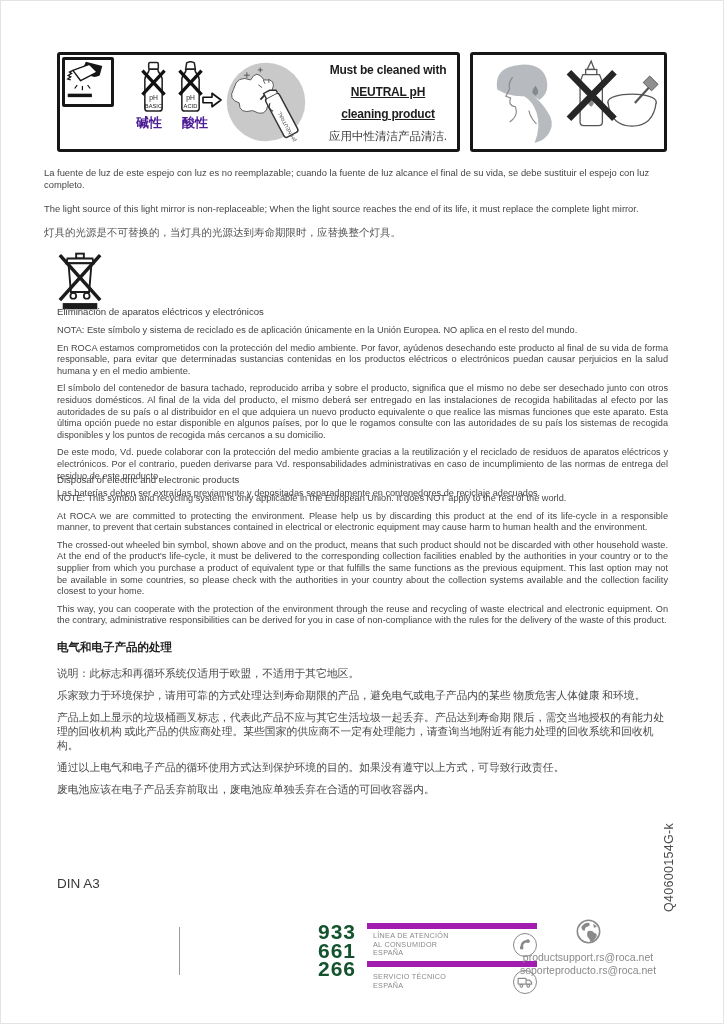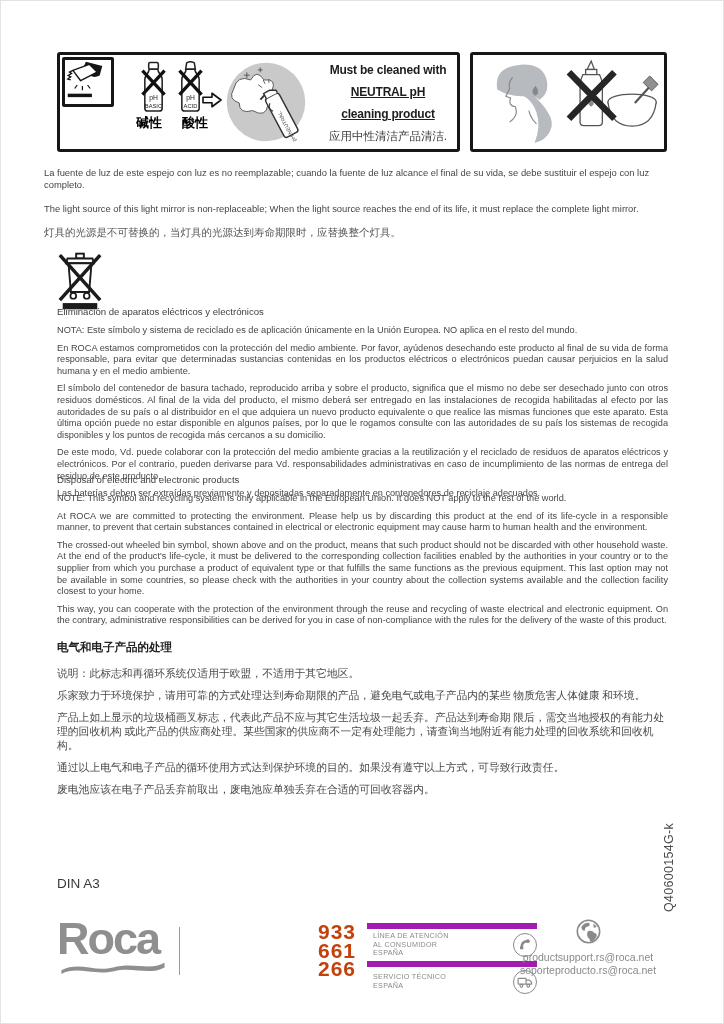--- a/index.html
+++ b/index.html
@@ -13,21 +13,21 @@
     position:absolute;left:57px;top:52px;width:397px;height:94px;
     border:3px solid #161616;border-radius:3px;background:#fff;
   }
   .wipe-box{
     position:absolute;left:2px;top:2px;width:46px;height:44px;
     border:3px solid #161616;border-radius:2px;background:#fff;
   }
   .bottle-group{position:absolute;left:76px;top:6px;width:72px;text-align:center;}
   .bottle-row{display:flex;gap:8px;justify-content:center;}
   .zh-bottle-labels{display:flex;gap:20px;justify-content:center;margin-top:1px;
-    font-weight:bold;font-size:13px;color:#000000;}
+    font-weight:bold;font-size:13px;color:#4c1d95;}
   .arrow-wrap{position:absolute;left:141px;top:36px;}
   .mirror-wrap{position:absolute;left:158px;top:2px;}
   .clean-text{
     position:absolute;left:262px;top:8px;width:132px;text-align:center;
     font-weight:bold;font-size:12px;color:#1d1d1d;letter-spacing:-0.2px;
   }
   .clean-text .ln{margin-bottom:8px;}
   .clean-text .underline{text-decoration:underline;}
   .clean-text .zh{font-weight:normal;font-size:11.5px;color:#3a3a3a;letter-spacing:0;
     font-family:"Liberation Serif", serif;}
@@ -55,21 +55,21 @@
   
   .din{position:absolute;left:57px;top:876px;font-size:13.5px;color:#3a3a3a;}
   .footer{position:absolute;left:57px;top:918px;width:611px;height:82px;}
   .logo{position:absolute;left:0;top:0;width:115px;}
   .logo-word{font-weight:bold;font-size:45px;line-height:42px;color:#8f8f8f;letter-spacing:-2px;}
   .logo-swoosh{margin-top:-6px;margin-left:2px;}
   .addr-rule{position:absolute;left:122px;top:9px;height:48px;border-left:1px solid #9a9a9a;}
   .addr{position:absolute;left:130px;top:8px;font-size:9px;line-height:10.8px;color:#6c6c6c;}
   .addr .bold{font-weight:bold;color:#222;}
   .phones{position:absolute;left:261px;top:5px;font-weight:bold;font-size:21px;
-    line-height:18.5px;color:#c2410c;letter-spacing:1px;}
+    line-height:18.5px;color:#14532d;letter-spacing:1px;}
   .svc{position:absolute;left:310px;top:5px;width:170px;font-size:7.2px;color:#8a8a8a;}
   .svc-row{display:flex;align-items:center;gap:6px;border-top:6px solid #a21caf;
     padding:3px 0 3px 6px;}
   .svc-lines{flex:1;line-height:8.6px;letter-spacing:0.3px;}
   .circle-icon{width:22px;height:22px;border:1.6px solid #8a8a8a;border-radius:50%;
     display:flex;align-items:center;justify-content:center;flex:0 0 auto;background:#fff;}
   .contact{position:absolute;right:0;top:0;width:160px;text-align:center;}
   .contact .emails{font-size:10.5px;line-height:12.5px;color:#8a8a8a;margin-top:2px;}
   .part-code{
     position:absolute;left:662px;top:912px;transform:rotate(-90deg);
@@ -209,26 +209,20 @@
     <p>说明：此标志和再循环系统仅适用于欧盟，不适用于其它地区。</p>
     <p>乐家致力于环境保护，请用可靠的方式处理达到寿命期限的产品，避免电气或电子产品内的某些 物质危害人体健康 和环境。</p>
     <p>产品上如上显示的垃圾桶画叉标志，代表此产品不应与其它生活垃圾一起丢弃。产品达到寿命期 限后，需交当地授权的有能力处理的回收机构 或此产品的供应商处理。某些国家的供应商不一定有处理能力，请查询当地附近有能力处理的回收系统和回收机构。</p>
     <p>通过以上电气和电子产品的循环使用方式达到保护环境的目的。如果没有遵守以上方式，可导致行政责任。</p>
     <p>废电池应该在电子产品丢弃前取出，废电池应单独丢弃在合适的可回收容器内。</p>
   </div>
 
   <div class="din">DIN A3</div>
 
   <div class="footer">
-    <div class="logo">
-      <div class="logo-word">Roca</div>
-      <svg class="logo-swoosh" width="108" height="15" viewBox="0 0 110 16">
-        <path d="M0 12 C18 2 34 14 55 9 C78 3 94 13 110 4 L110 9 C93 18 77 8 56 13 C34 18 16 7 0 16 Z" fill="#8f8f8f"></path>
-      </svg>
-    </div>
 
     <div class="addr-rule"></div>
 
 
     <div class="phones">
       <div>933</div>
       <div>661</div>
       <div>266</div>
     </div>
 

